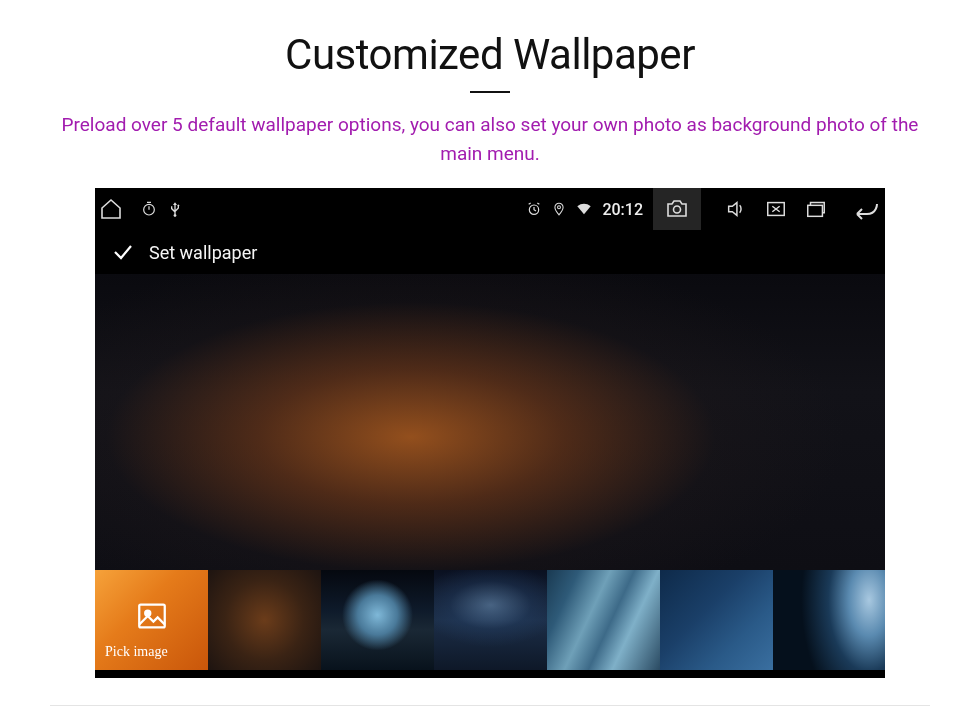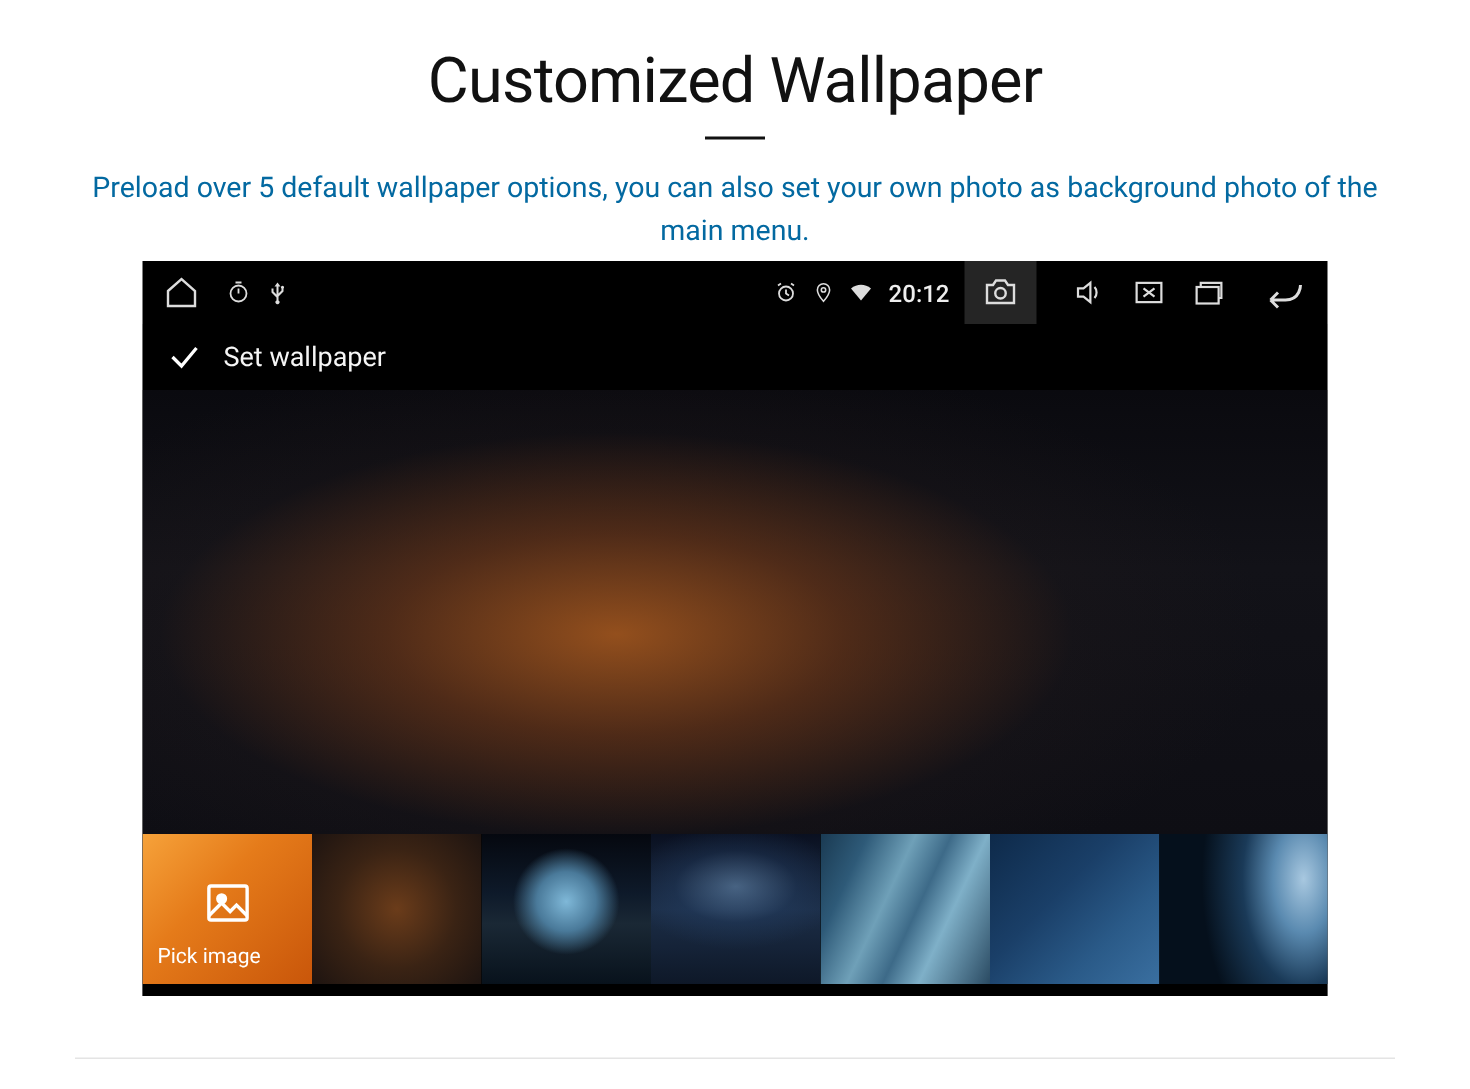--- a/index.html
+++ b/index.html
@@ -21,38 +21,38 @@
       letter-spacing: -0.5px;
     }
     .title-underline {
       width: 40px;
       height: 2px;
       background: #111;
       margin: 12px auto 18px;
     }
     .page-subtitle {
       font-size: 19px;
-      color: #0369a1;
+      color: #a21caf;
       text-align: center;
       max-width: 900px;
       line-height: 1.5;
-      margin-bottom: 6px;
+      margin-bottom: 20px;
     }
     .device {
       width: 790px;
       height: 490px;
       background: #000;
       position: relative;
       overflow: hidden;
     }
     .statusbar {
       height: 42px;
       display: flex;
       align-items: center;
-      padding: 0 14px;
+      padding: 0 4px;
       gap: 0;
       color: #eee;
     }
     .statusbar .left { display: flex; align-items: center; gap: 18px; }
     .statusbar .center { flex: 1; display: flex; align-items: center; justify-content: flex-end; gap: 10px; padding-right: 10px; }
     .statusbar .right { display: flex; align-items: center; gap: 18px; }
     .sb-icon { display: flex; align-items: center; justify-content: center; color: #ddd; }
     .sb-icon svg { display: block; }
     .time { color: #eee; font-size: 16px; font-weight: 500; }
     .camera-btn {
@@ -84,20 +84,21 @@
       height: 108px;
       display: flex;
       background: #000;
     }
     .thumb {
       flex: 0 0 113px;
       height: 100px;
       position: relative;
       overflow: hidden;
       cursor: pointer;
+      font-family: Liberation Serif, serif;
     }
     .thumb.pick {
       display: flex;
       flex-direction: column;
       align-items: center;
       justify-content: center;
       color: #fff;
       font-size: 13px;
       gap: 6px;
       background: linear-gradient(135deg, #f6a23a 0%, #e57b1a 40%, #c9560a 100%);

